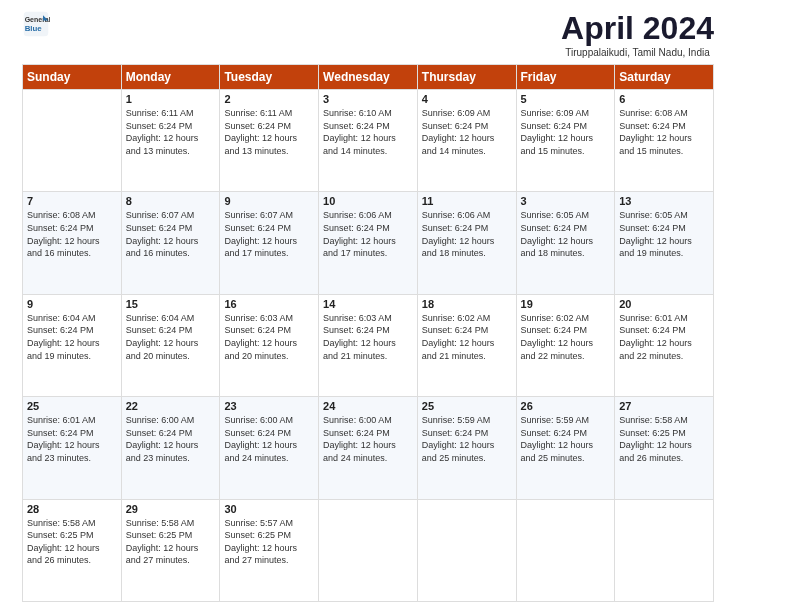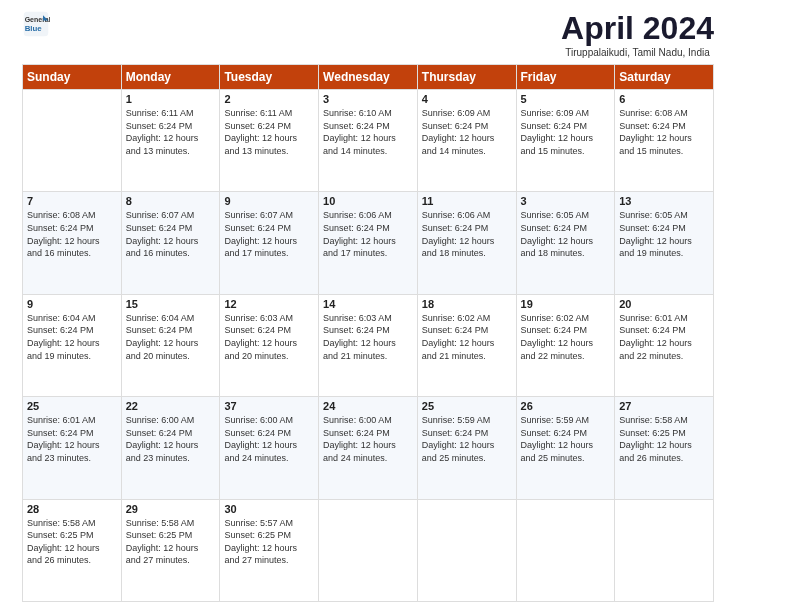--- a/index.html
+++ b/index.html
@@ -179,21 +179,21 @@
         <tr>
           <td>
             <span class="day-number">9</span>
             <div class="day-info">Sunrise: 6:04 AM<br>Sunset: 6:24 PM<br>Daylight: 12 hours<br>and 19 minutes.</div>
           </td>
           <td>
             <span class="day-number">15</span>
             <div class="day-info">Sunrise: 6:04 AM<br>Sunset: 6:24 PM<br>Daylight: 12 hours<br>and 20 minutes.</div>
           </td>
           <td>
-            <span class="day-number">12</span>
+            <span class="day-number">16</span>
             <div class="day-info">Sunrise: 6:03 AM<br>Sunset: 6:24 PM<br>Daylight: 12 hours<br>and 20 minutes.</div>
           </td>
           <td>
             <span class="day-number">14</span>
             <div class="day-info">Sunrise: 6:03 AM<br>Sunset: 6:24 PM<br>Daylight: 12 hours<br>and 21 minutes.</div>
           </td>
           <td>
             <span class="day-number">18</span>
             <div class="day-info">Sunrise: 6:02 AM<br>Sunset: 6:24 PM<br>Daylight: 12 hours<br>and 21 minutes.</div>
           </td>
@@ -209,21 +209,21 @@
         <tr>
           <td>
             <span class="day-number">25</span>
             <div class="day-info">Sunrise: 6:01 AM<br>Sunset: 6:24 PM<br>Daylight: 12 hours<br>and 23 minutes.</div>
           </td>
           <td>
             <span class="day-number">22</span>
             <div class="day-info">Sunrise: 6:00 AM<br>Sunset: 6:24 PM<br>Daylight: 12 hours<br>and 23 minutes.</div>
           </td>
           <td>
-            <span class="day-number">37</span>
+            <span class="day-number">23</span>
             <div class="day-info">Sunrise: 6:00 AM<br>Sunset: 6:24 PM<br>Daylight: 12 hours<br>and 24 minutes.</div>
           </td>
           <td>
             <span class="day-number">24</span>
             <div class="day-info">Sunrise: 6:00 AM<br>Sunset: 6:24 PM<br>Daylight: 12 hours<br>and 24 minutes.</div>
           </td>
           <td>
             <span class="day-number">25</span>
             <div class="day-info">Sunrise: 5:59 AM<br>Sunset: 6:24 PM<br>Daylight: 12 hours<br>and 25 minutes.</div>
           </td>

